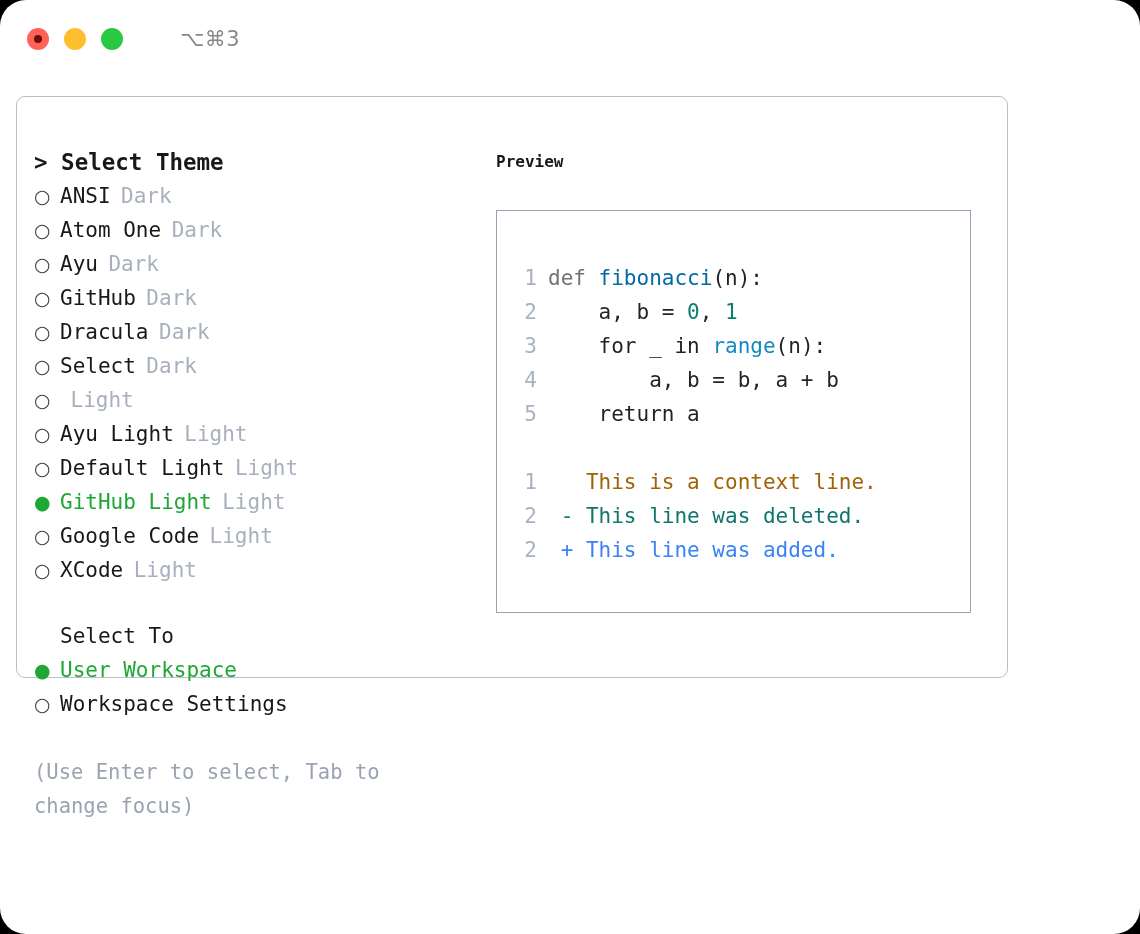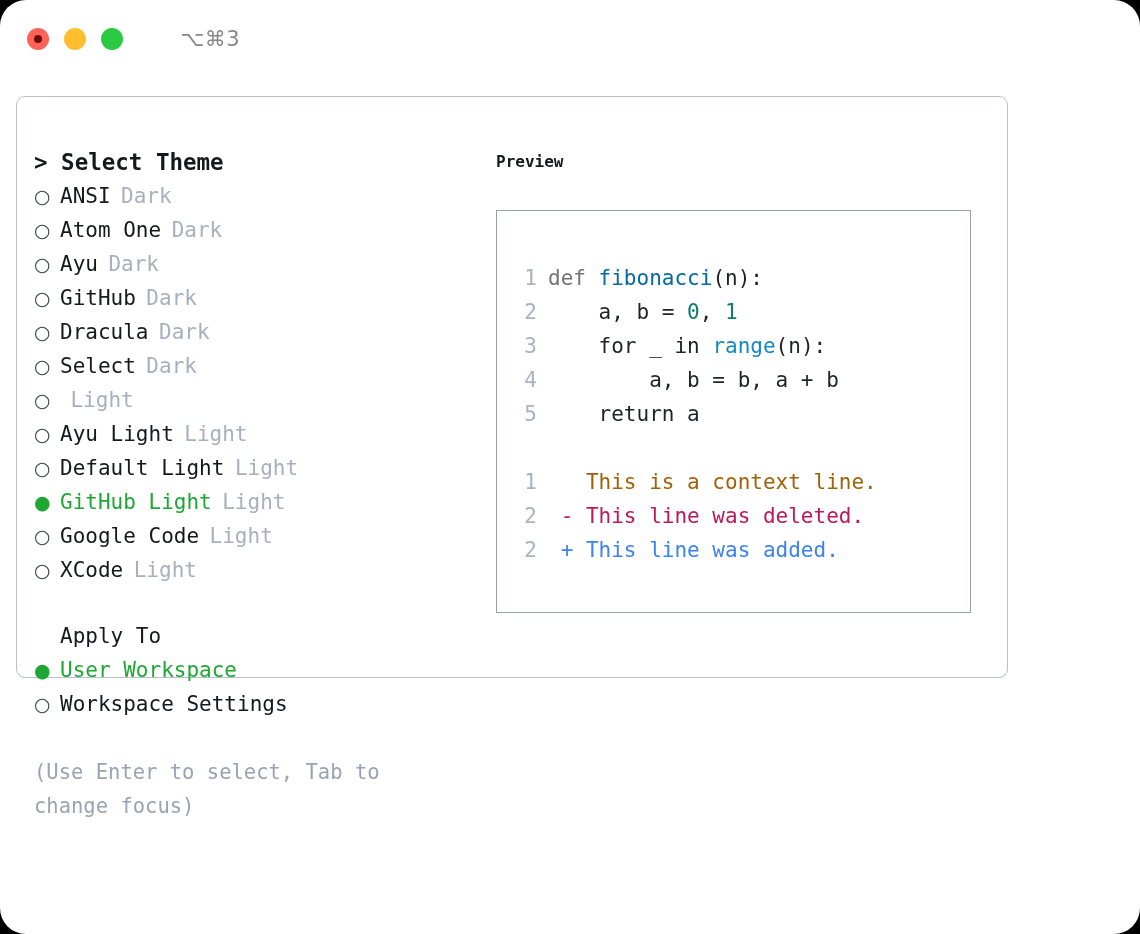--- a/index.html
+++ b/index.html
@@ -177,21 +177,21 @@
   .code-text { color: #1f2328; }
 
   .tok-kw   { color: #737373; }
   .tok-fn   { color: #0369a1; }
   .tok-num  { color: #0f7b72; }
   .tok-bi   { color: #1588c4; }
   .tok-plain{ color: #1f2328; }
 
   .diff-gap { height: 34px; }
   .diff-ctx { color: #a16207; }
-  .diff-del { color: #be185d; }
+  .diff-del { color: #0f766e; }
   .diff-add { color: #3b82f6; }
 </style>
 </head>
 <body>
 
 <div id="window">
 
   <div id="titlebar">
     <div class="lights">
       <span class="light close">
@@ -217,21 +217,21 @@
           <div class="opt-row"><span class="bullet">○</span><span class="opt-label">Dracula</span><span class="opt-variant">Dark</span></div>
           <div class="opt-row"><span class="bullet">○</span><span class="opt-label">Select</span><span class="opt-variant">Dark</span></div>
           <div class="opt-row"><span class="bullet">○</span><span class="opt-variant">Light</span></div>
           <div class="opt-row"><span class="bullet">○</span><span class="opt-label">Ayu Light</span><span class="opt-variant">Light</span></div>
           <div class="opt-row"><span class="bullet">○</span><span class="opt-label">Default Light</span><span class="opt-variant">Light</span></div>
           <div class="opt-row selected"><span class="bullet">●</span><span class="opt-label">GitHub Light</span><span class="opt-variant">Light</span></div>
           <div class="opt-row"><span class="bullet">○</span><span class="opt-label">Google Code</span><span class="opt-variant">Light</span></div>
           <div class="opt-row"><span class="bullet">○</span><span class="opt-label">XCode</span><span class="opt-variant">Light</span></div>
         </div>
 
-      <div id="applyto-title">Apply To</div>
+      <div id="applyto-title">Select To</div>
 
       <div id="applyto-list">
           <div class="opt-row selected"><span class="bullet">●</span><span class="opt-label">User Workspace</span></div>
           <div class="opt-row"><span class="bullet">○</span><span class="opt-label">Workspace Settings</span></div>
         </div>
 
       <div id="hint">(Use Enter to select, Tab to change focus)</div>
     </div>
 
     <div id="right-col">

